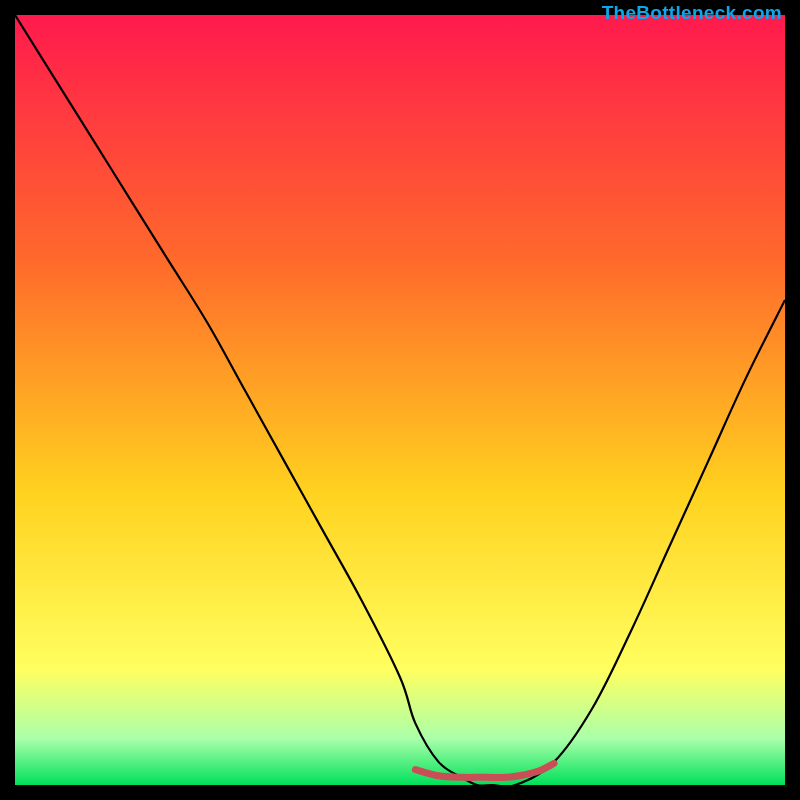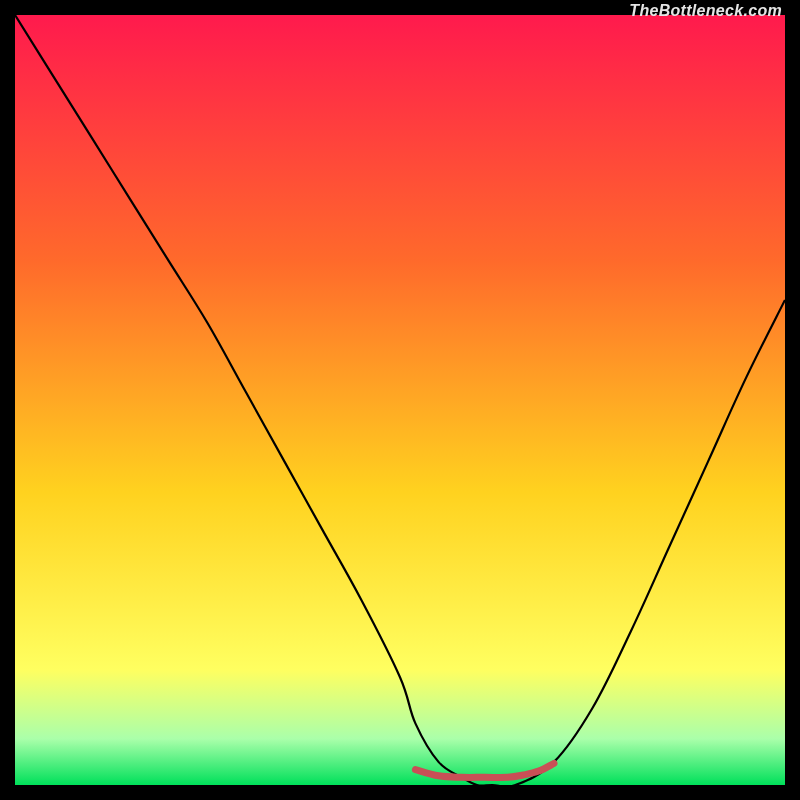--- a/index.html
+++ b/index.html
@@ -29,26 +29,25 @@
     position: absolute;
     left: 0;
     top: 0;
     width: 770px;
     height: 770px;
   }
   .watermark {
     position: absolute;
     top: 2px;
     right: 18px;
-    color: #e5e5e5;
-    font-size: 16px;
+    color: #0ea5e9;
+    font-size: 19px;
     font-weight: 600;
     letter-spacing: 0.3px;
     user-select: none;
-    font-style: italic;
   }
 </style>
 </head>
 <body>
 
 <div class="frame">
   <div class="plot-wrap">
     <svg class="plot" viewBox="0 0 770 770" preserveAspectRatio="none">
       <defs>
         <linearGradient id="bg-grad" x1="0" y1="0" x2="0" y2="1">

